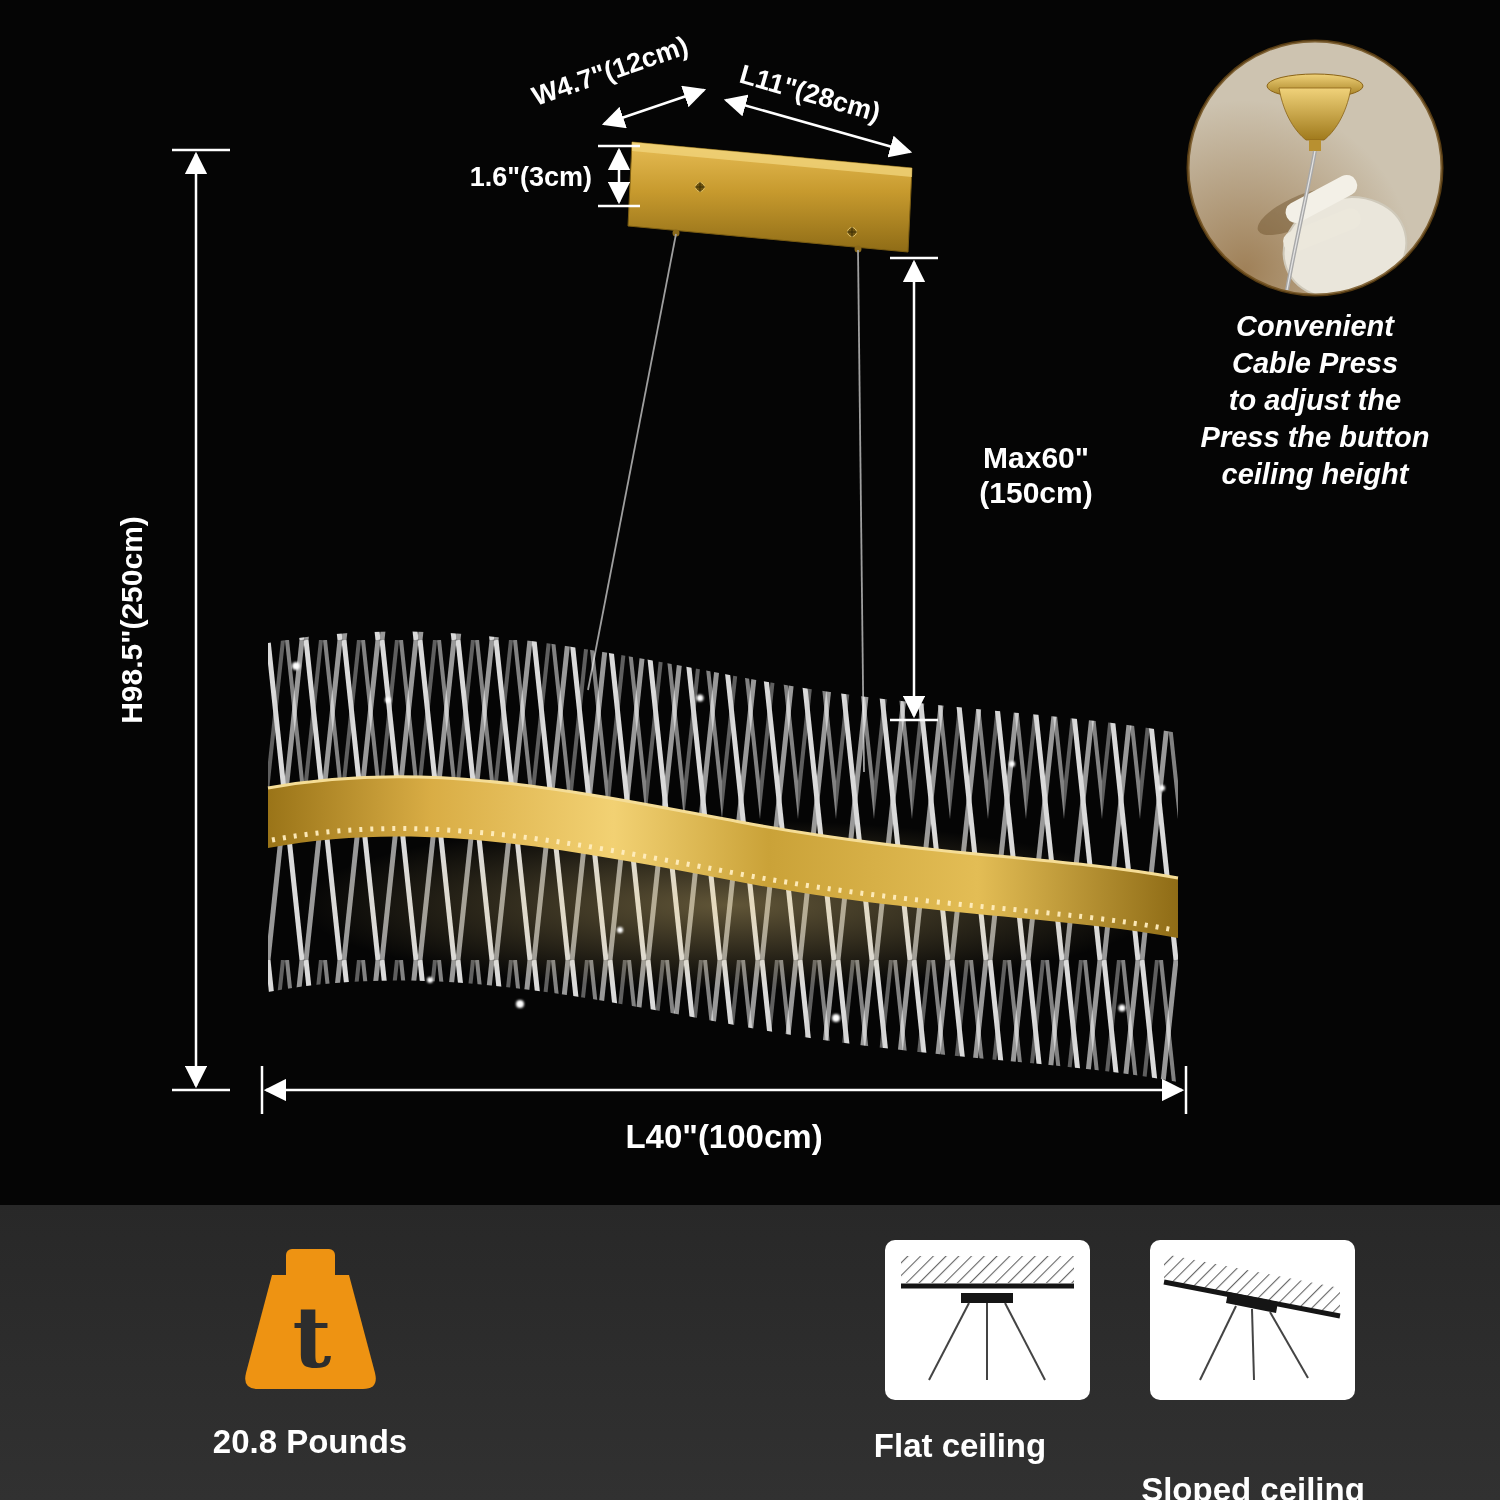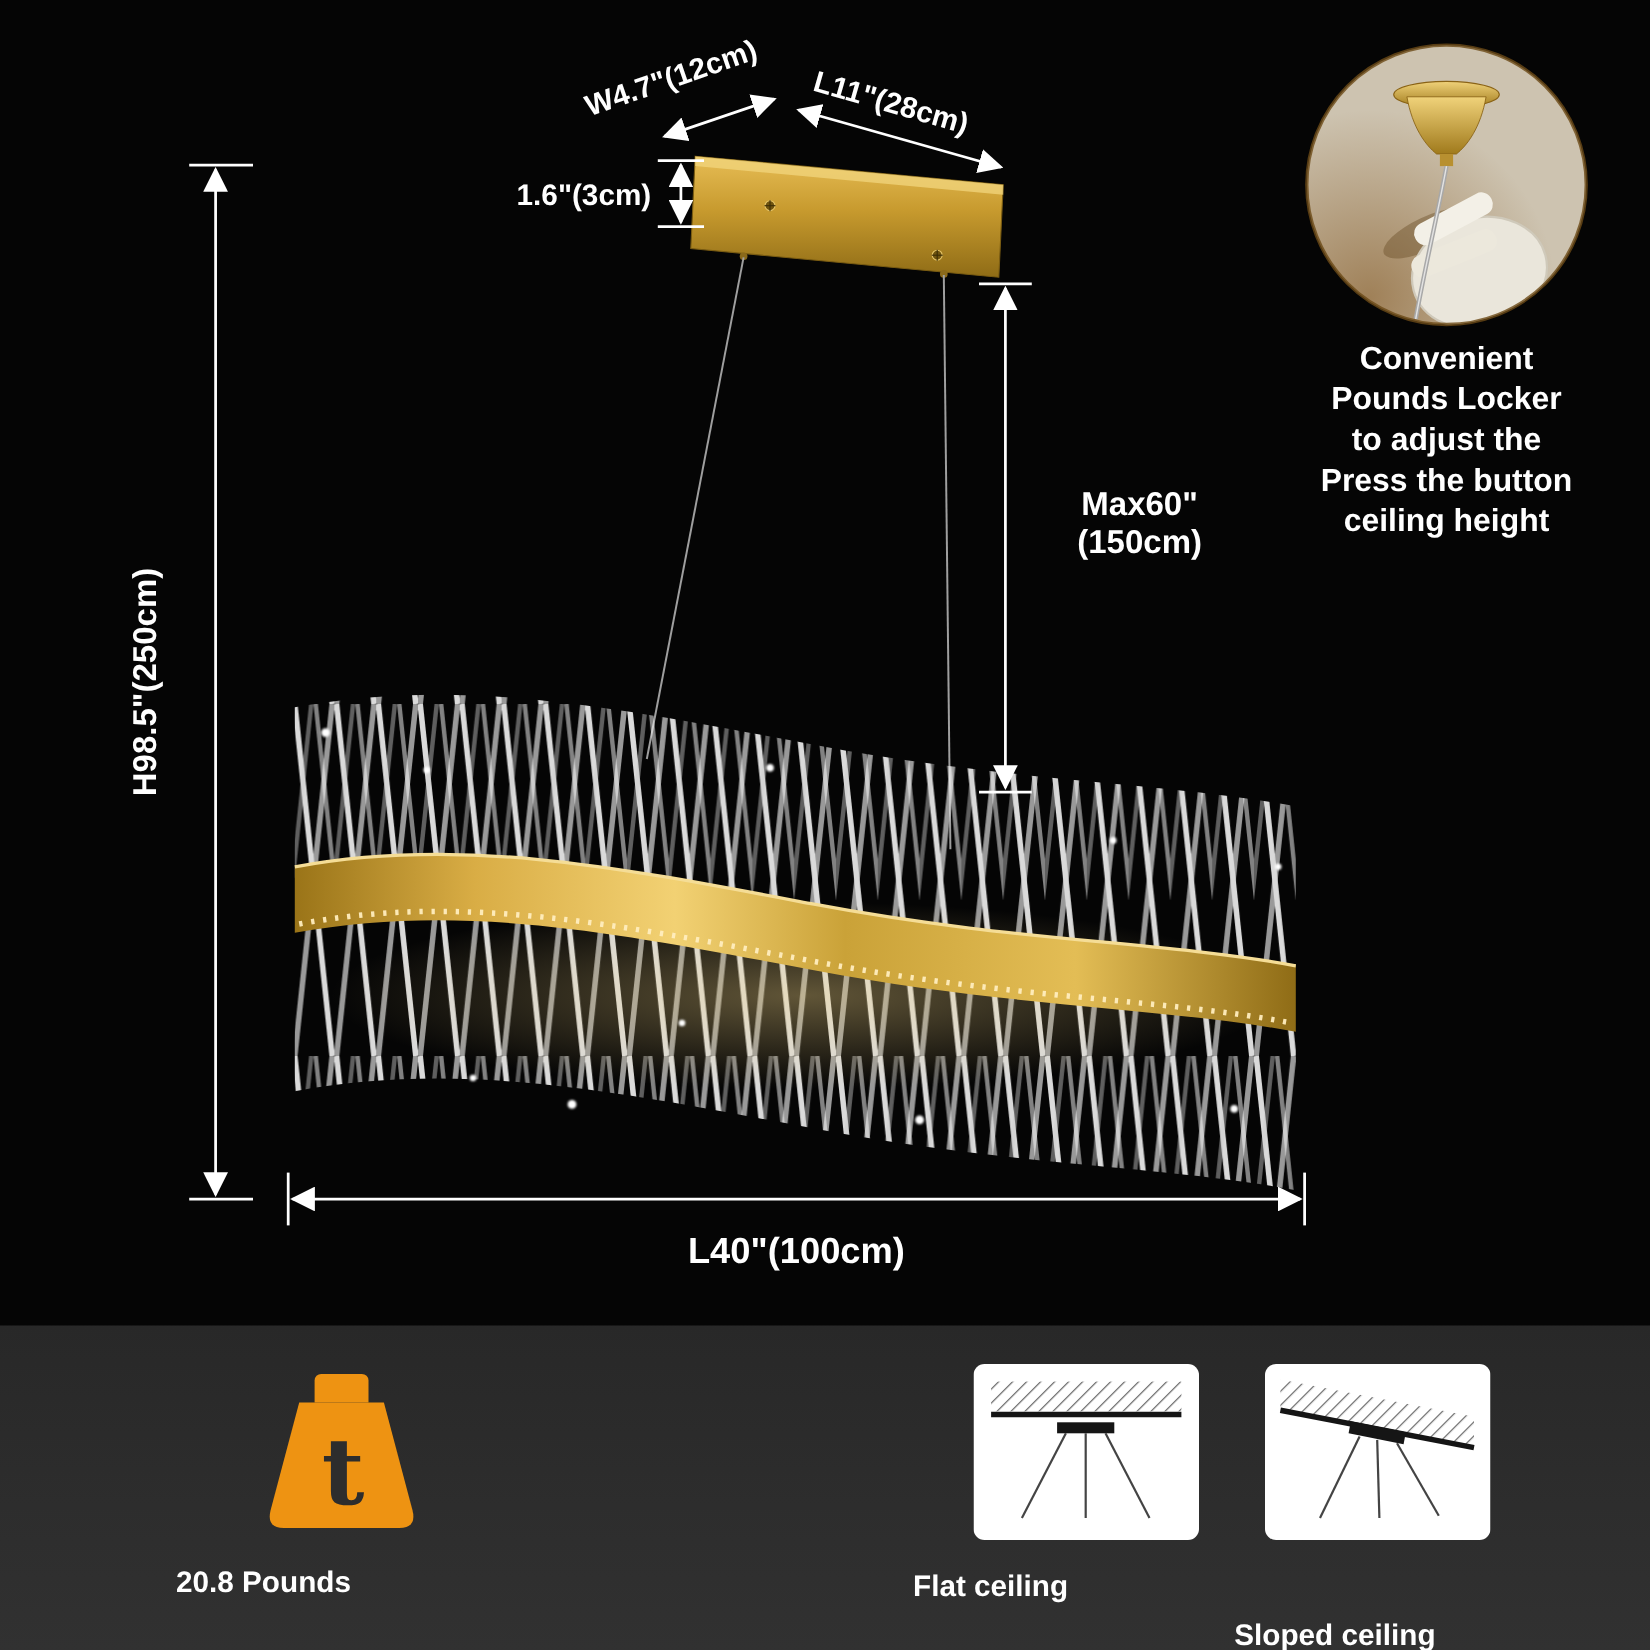--- a/index.html
+++ b/index.html
@@ -3,24 +3,24 @@
 <meta charset="utf-8">
 <style>
   html,body{margin:0;padding:0;background:#000;}
   .stage{position:relative;width:1500px;height:1500px;background:#050505;overflow:hidden;
          font-family:"Liberation Sans",sans-serif;}
   .main-svg{position:absolute;left:0;top:0;}
   .dim{fill:#ffffff;font-family:"Liberation Sans",sans-serif;font-weight:700;}
   .dimline{stroke:#ffffff;stroke-width:2.5;fill:none;}
   .tick{stroke:#ffffff;stroke-width:2.5;}
   .caption{position:absolute;left:1165px;top:308px;width:300px;text-align:center;
-           color:#fff;font-weight:700;font-size:29px;line-height:37px;}
+           color:#fff;font-weight:700;font-size:29px;line-height:37px;font-style:italic;}
   .footer{position:absolute;left:0;top:1205px;width:1500px;height:295px;
           background:linear-gradient(180deg,#282828,#313131);}
-  .footer-label{position:absolute;color:#fff;font-weight:700;font-size:27px;}
+  .footer-label{position:absolute;color:#fff;font-weight:700;font-size:33px;text-align:center;}
   .icon-abs{position:absolute;}
 </style>
 </head>
 <body>
 
 <div class="stage">
 
   <svg class="main-svg" width="1500" height="1205" viewBox="0 0 1500 1205">
     <defs>
       <linearGradient id="canopyGrad" x1="0" y1="0" x2="0" y2="1">
@@ -158,21 +158,21 @@
         <rect x="1280" y="236" width="82" height="21" rx="10" fill="#ece8dc" transform="rotate(-22 1280 236)"></rect>
         <path d="M1315,151 C1308,190 1296,240 1287,290" stroke="#a8a8a8" stroke-width="4" fill="none"></path>
         <path d="M1315,151 C1308,190 1296,240 1287,290" stroke="#e2e2e2" stroke-width="1.3" fill="none"></path>
       </g>
       <circle cx="1315" cy="168" r="127" fill="none" stroke="#6b4a16" stroke-width="3" opacity="0.8"></circle>
     </g>
   </svg>
 
   <div class="caption">
     <div>Convenient</div>
-    <div>Pounds Locker</div>
+    <div>Cable Press</div>
     <div>to adjust the</div>
     <div>Press the button</div>
     <div>ceiling height</div>
   </div>
 
   <div class="footer">
 
     <svg class="icon-abs" style="left:238px;top:40px;" width="145" height="152" viewBox="0 0 145 152">
       <path d="M54,4 h37 a6,6 0 0 1 6,6 v20 h-49 v-20 a6,6 0 0 1 6,-6 z" fill="#ee9312"></path>
       <path d="M34,30 L111,30 L137,128 Q141,144 125,144 L20,144 Q4,144 8,128 Z" fill="#ee9312"></path>

